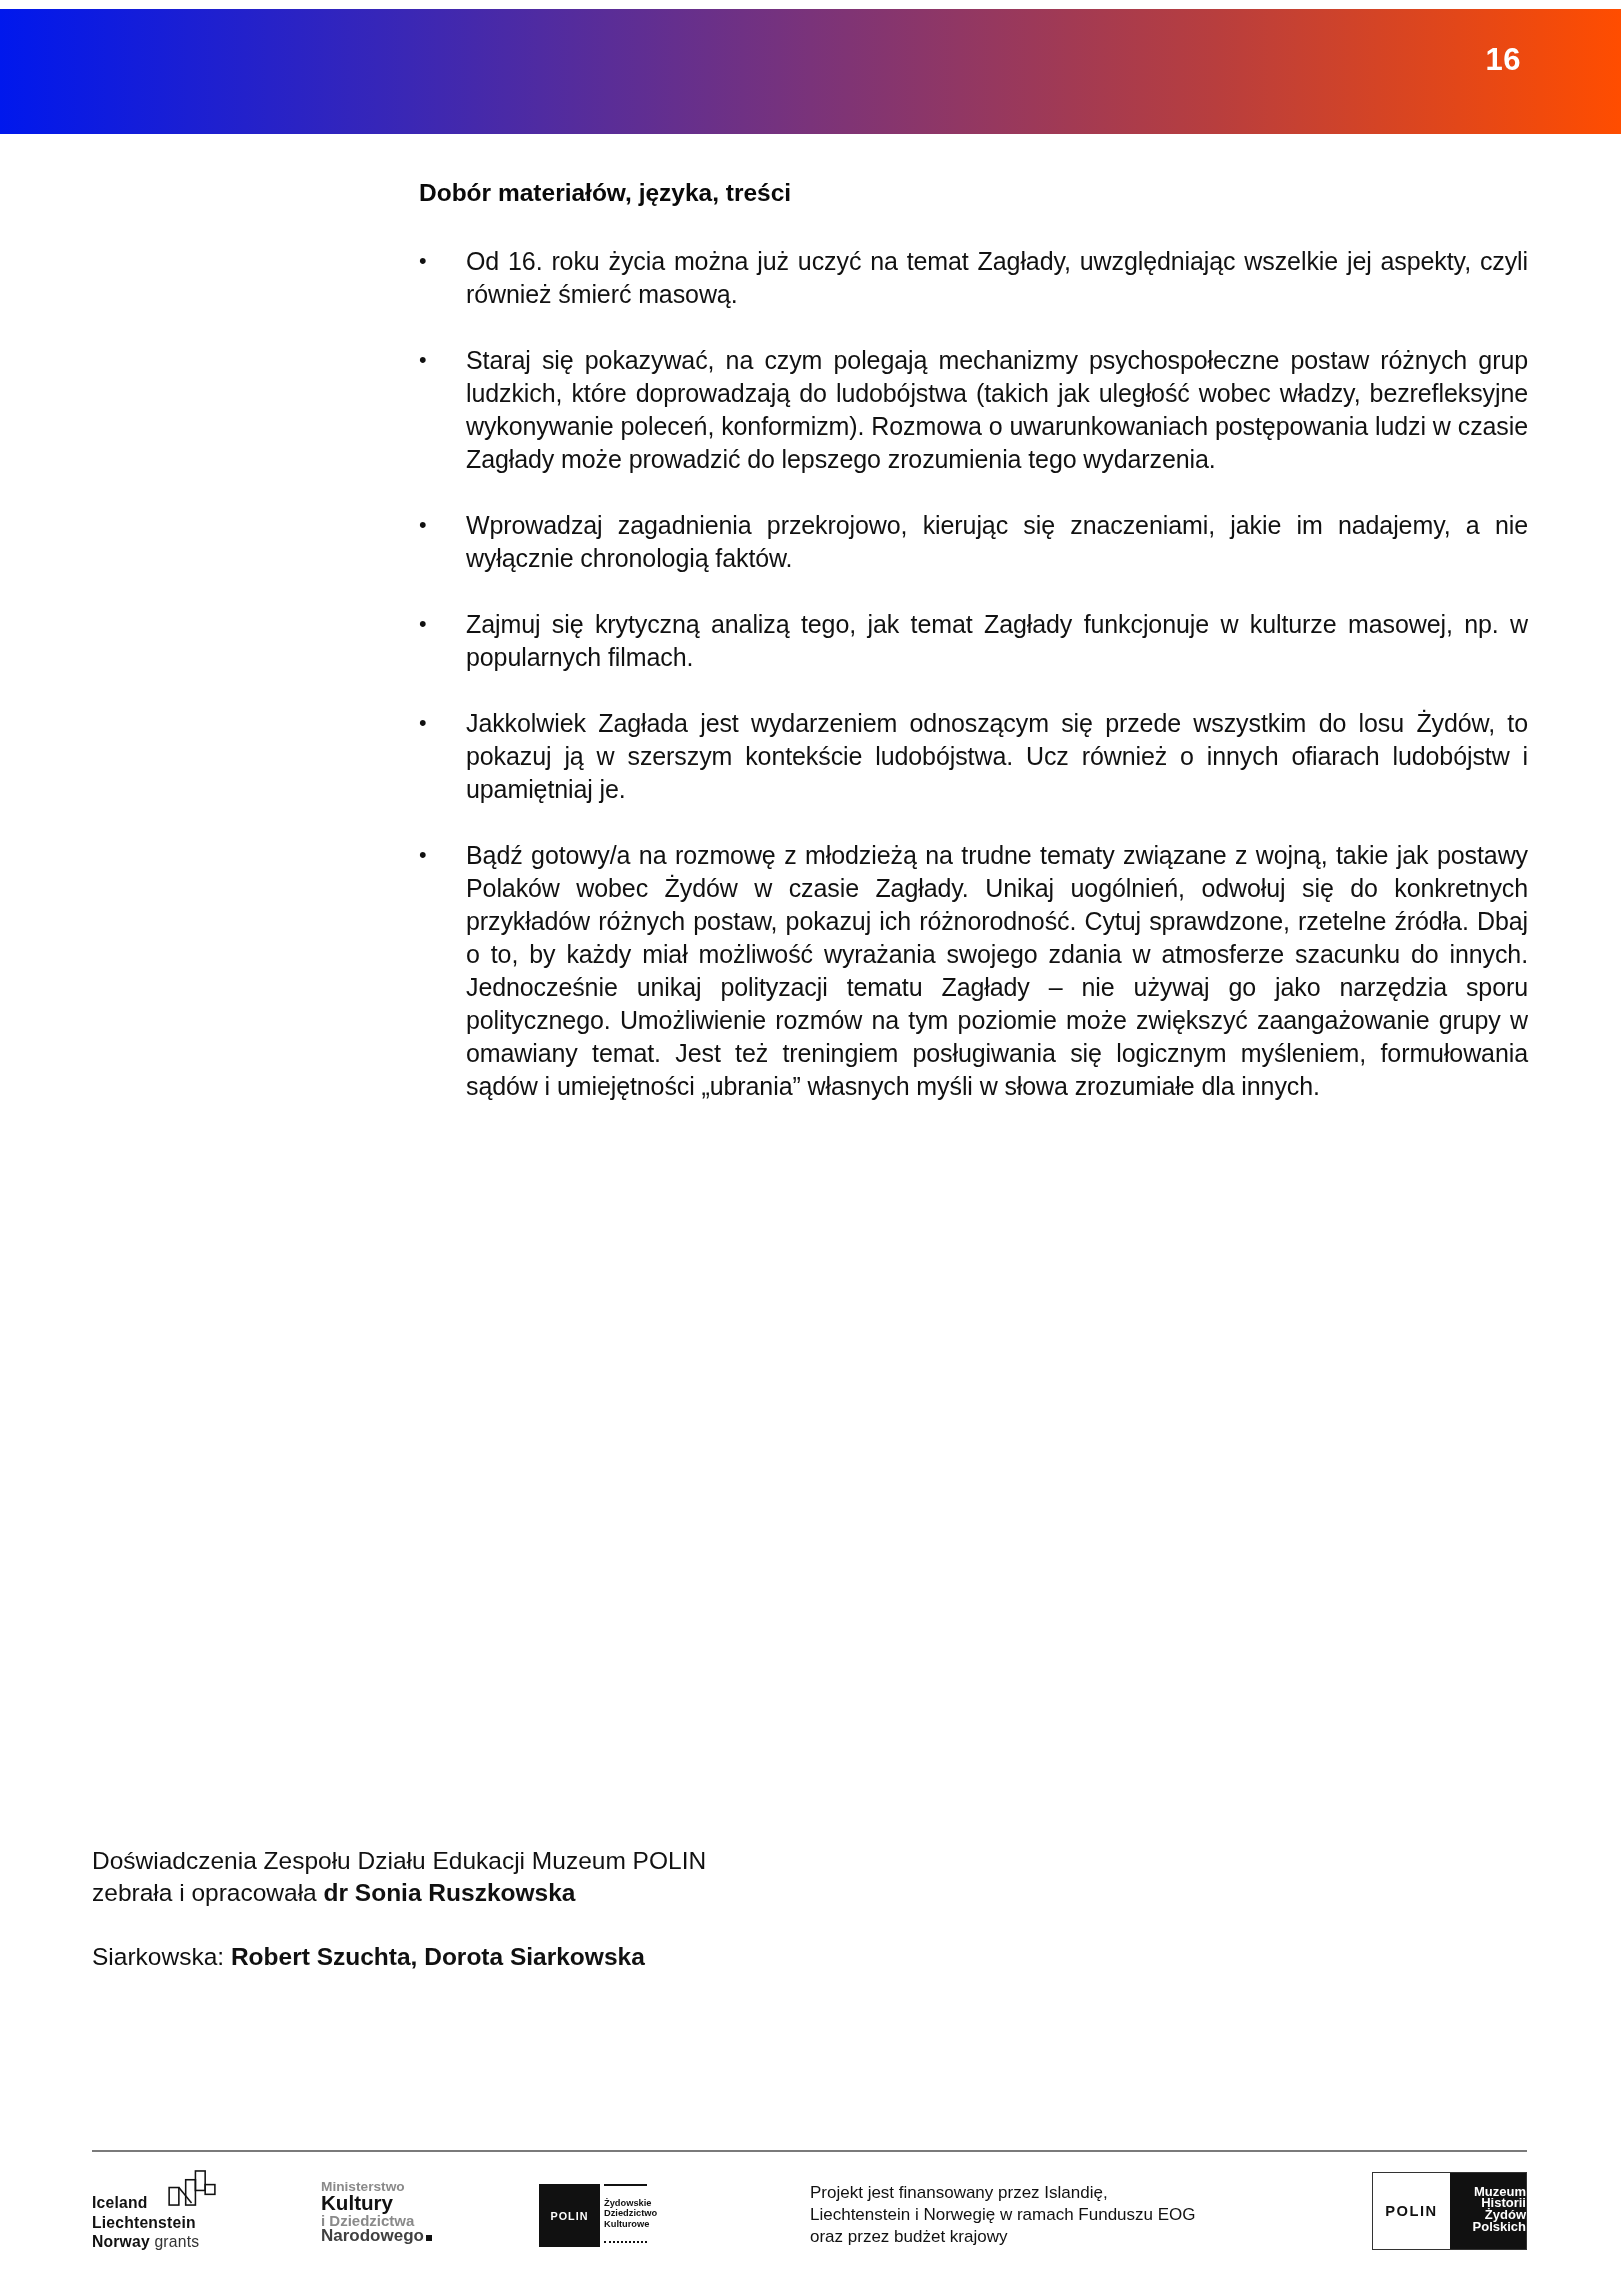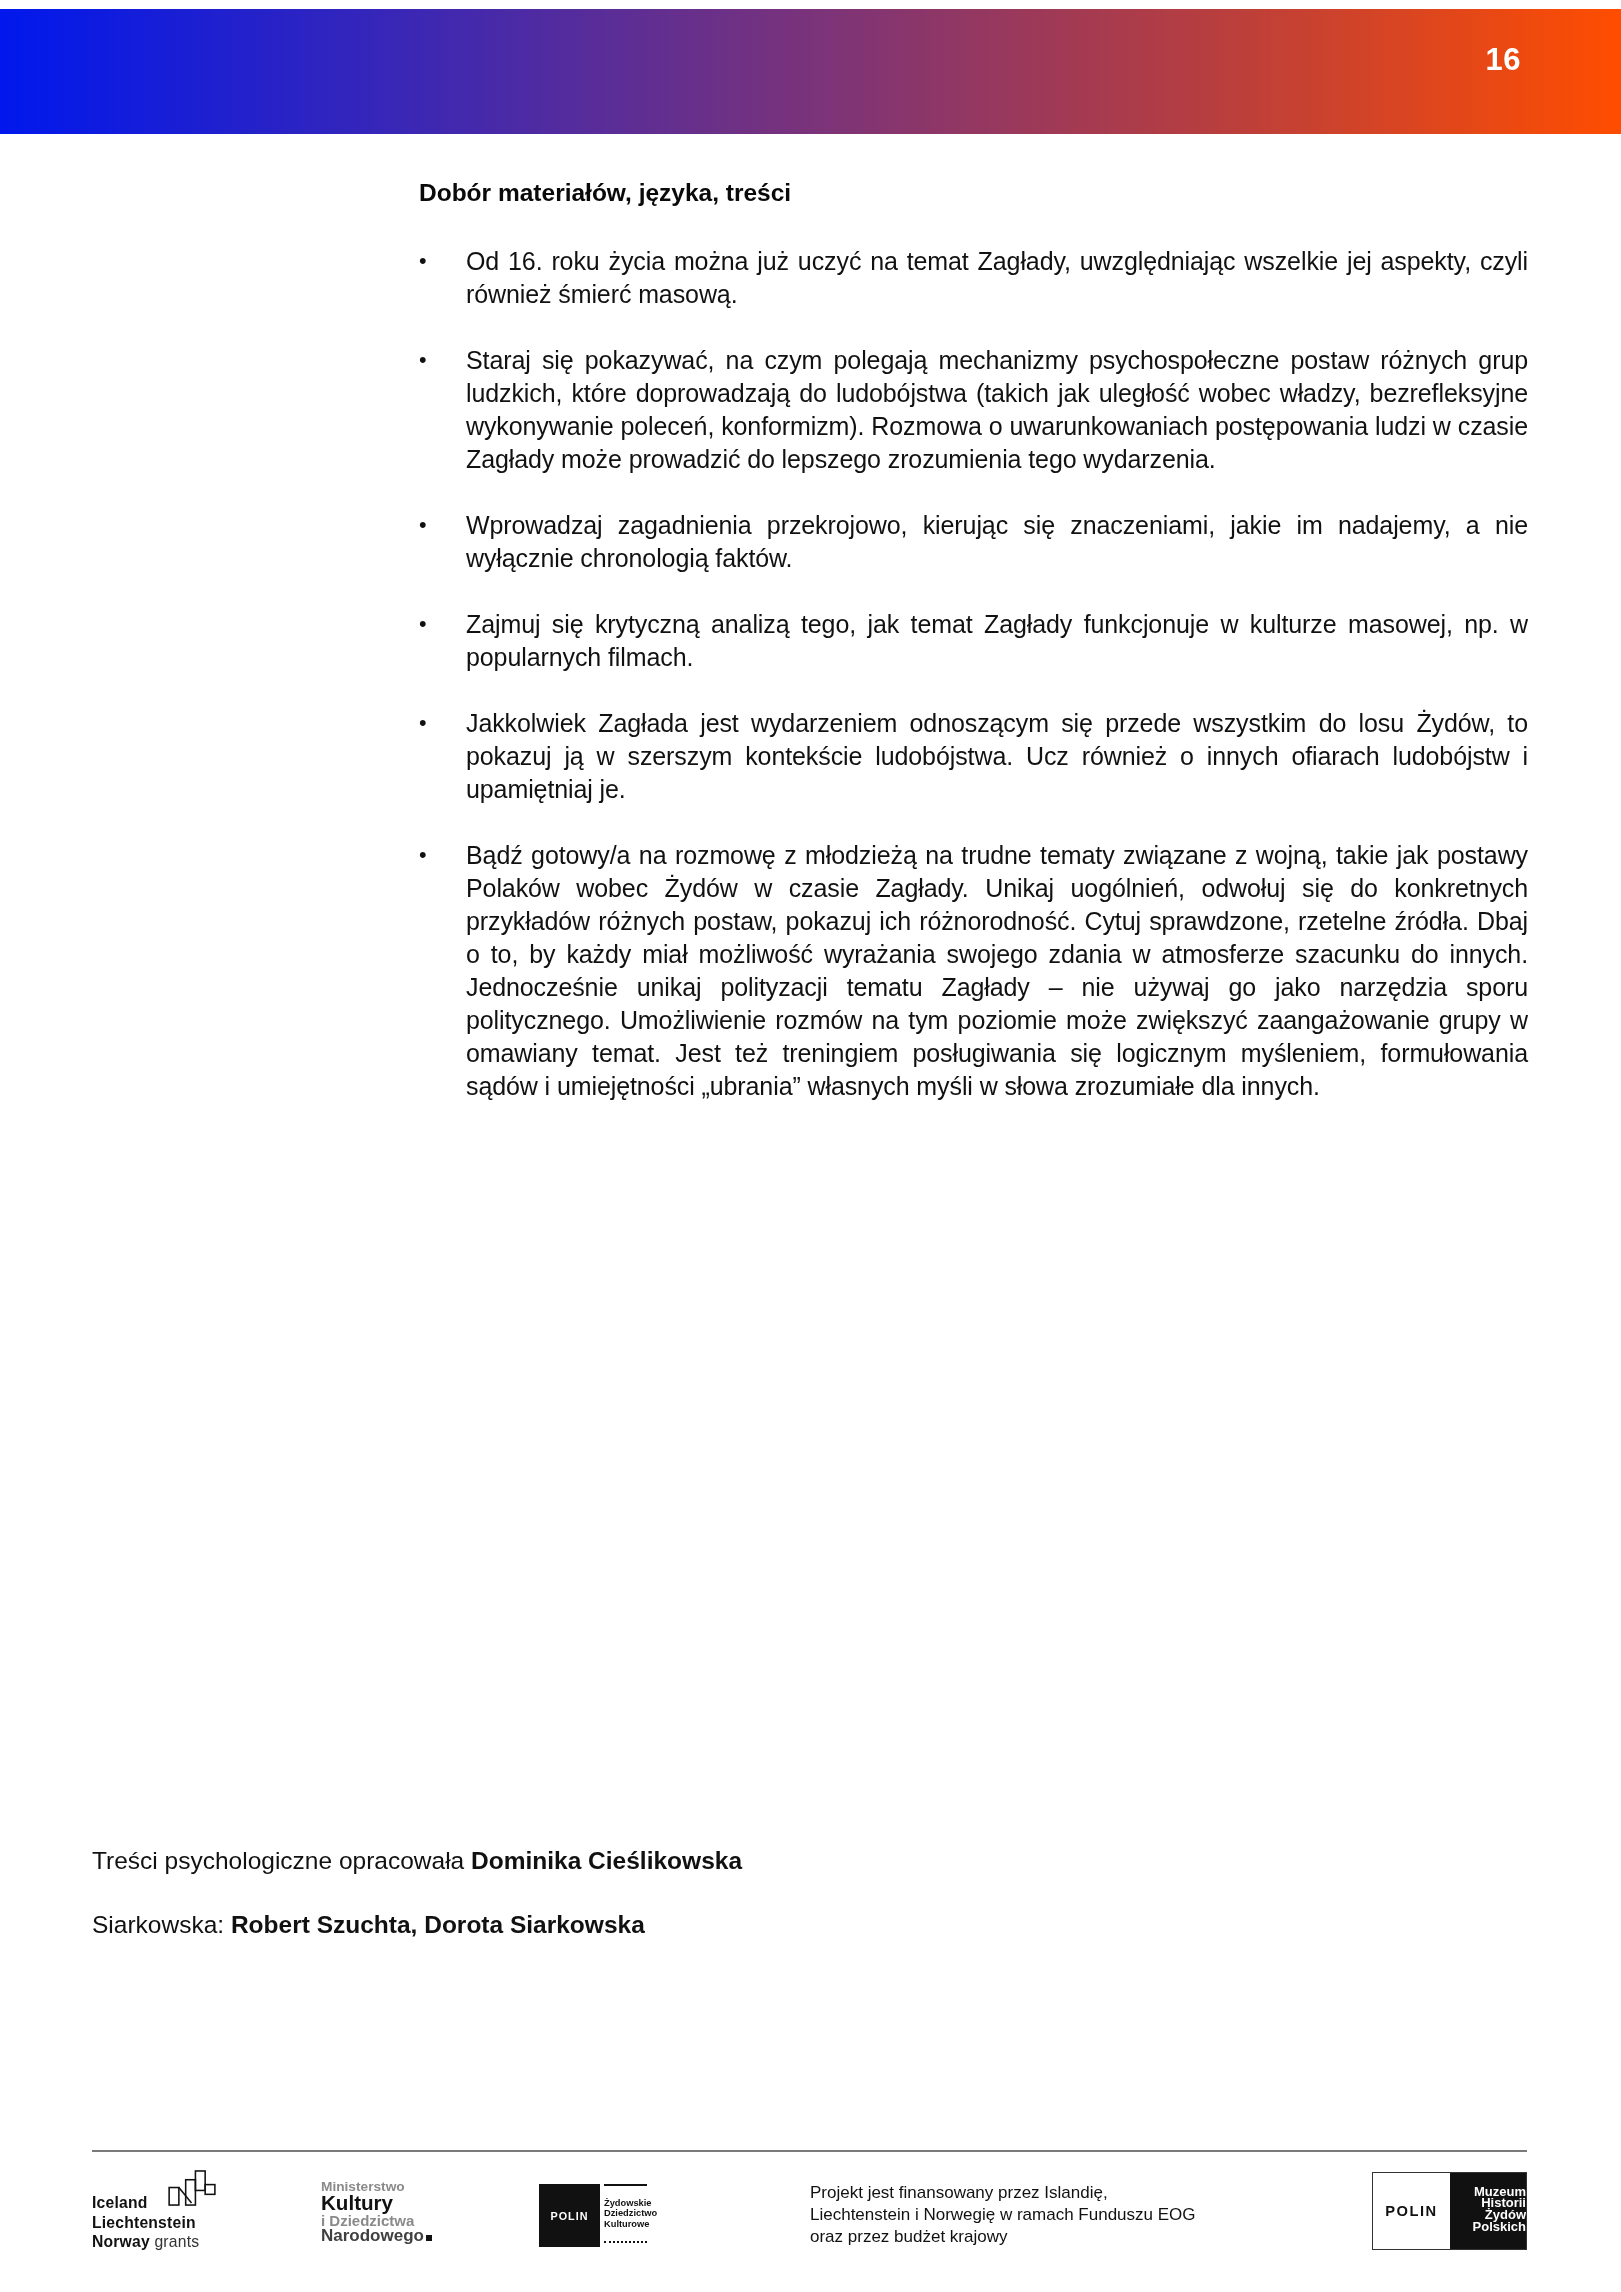--- a/index.html
+++ b/index.html
@@ -72,21 +72,22 @@
   <li class="bullet-item"><span class="bullet-dot">•</span><span>Od 16. roku życia można już uczyć na temat Zagłady, uwzględniając wszelkie jej aspekty, czyli również śmierć masową.</span></li>
   <li class="bullet-item"><span class="bullet-dot">•</span><span>Staraj się pokazywać, na czym polegają mechanizmy psychospołeczne postaw różnych grup ludzkich, które doprowadzają do ludobójstwa (takich jak uległość wobec władzy, bezrefleksyjne wykonywanie poleceń, konformizm). Rozmowa o uwarunkowaniach postępowania ludzi w czasie Zagłady może prowadzić do lepszego zrozumienia tego wydarzenia.</span></li>
   <li class="bullet-item"><span class="bullet-dot">•</span><span>Wprowadzaj zagadnienia przekrojowo, kierując się znaczeniami, jakie im nadajemy, a nie wyłącznie chronologią faktów.</span></li>
   <li class="bullet-item"><span class="bullet-dot">•</span><span>Zajmuj się krytyczną analizą tego, jak temat Zagłady funkcjonuje w kulturze masowej, np. w popularnych filmach.</span></li>
   <li class="bullet-item"><span class="bullet-dot">•</span><span>Jakkolwiek Zagłada jest wydarzeniem odnoszącym się przede wszystkim do losu Żydów, to pokazuj ją w szerszym kontekście ludobójstwa. Ucz również o innych ofiarach ludobójstw i upamiętniaj je.</span></li>
   <li class="bullet-item"><span class="bullet-dot">•</span><span>Bądź gotowy/a na rozmowę z młodzieżą na trudne tematy związane z wojną, takie jak postawy Polaków wobec Żydów w czasie Zagłady. Unikaj uogólnień, odwołuj się do konkretnych przykładów różnych postaw, pokazuj ich różnorodność. Cytuj sprawdzone, rzetelne źródła. Dbaj o to, by każdy miał możliwość wyrażania swojego zdania w atmosferze szacunku do innych. Jednocześnie unikaj polityzacji tematu Zagłady – nie używaj go jako narzędzia sporu politycznego. Umożliwienie rozmów na tym poziomie może zwiększyć zaangażowanie grupy w omawiany temat. Jest też treningiem posługiwania się logicznym myśleniem, formułowania sądów i umiejętności „ubrania” własnych myśli w słowa zrozumiałe dla innych.</span></li>
 </ul>
 
 <div class="credits">
   <p>
-    <span>Treści psychologiczne opracowała </span><b>Dominika Cieślikowska</b>
+    <span>Doświadczenia Zespołu Działu Edukacji Muzeum POLIN</span><br>
+    <span>zebrała i opracowała </span><b>dr Sonia Ruszkowska</b>
   </p>
   <p>
     <span>Siarkowska: </span><b>Robert Szuchta, Dorota Siarkowska</b>
   </p>
 </div>
 
 <div class="rule"></div>
 
 <div class="logo-eea">
   <svg class="eea-mark" viewBox="0 0 50 38">

